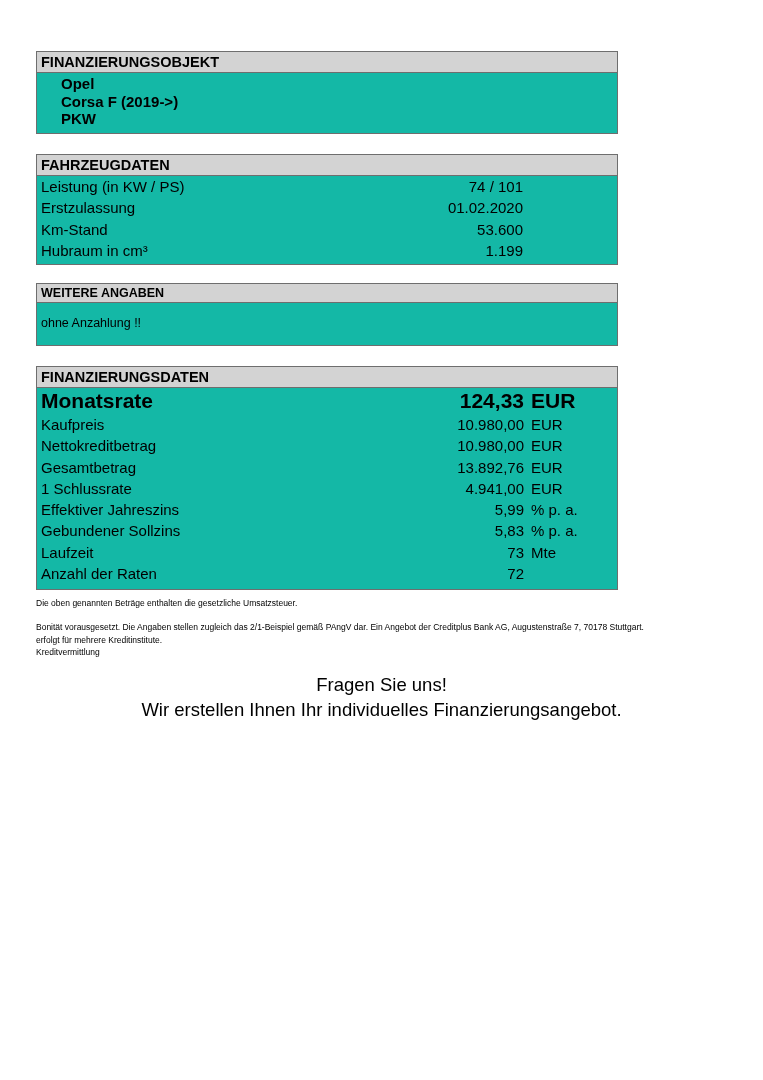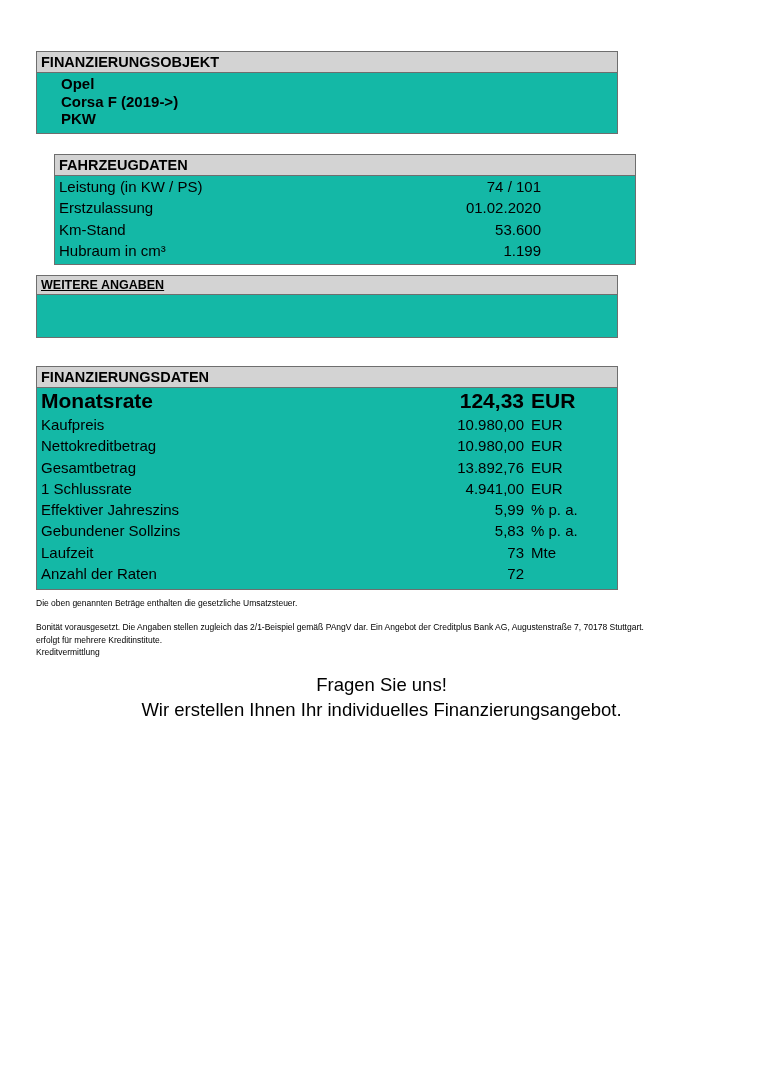--- a/index.html
+++ b/index.html
@@ -23,42 +23,43 @@
 
 <div class="box" style="top:51px; height:81px;">
   <div class="box-head">FINANZIERUNGSOBJEKT</div>
   <div style="padding-top:2px;">
     <div class="obj-line">Opel</div>
     <div class="obj-line">Corsa F (2019-&gt;)</div>
     <div class="obj-line">PKW</div>
   </div>
 </div>
 
-<div class="box" style="top:154px; height:109px;margin-left:18px;">
+<div class="box" style="top:154px; height:109px;">
   <div class="box-head">FAHRZEUGDATEN</div>
   <div class="row">
     <span>Leistung (in KW / PS)</span>
     <span class="val">74 / 101</span>
   </div>
   <div class="row">
     <span>Erstzulassung</span>
     <span class="val">01.02.2020</span>
   </div>
   <div class="row">
     <span>Km-Stand</span>
     <span class="val">53.600</span>
   </div>
   <div class="row">
     <span>Hubraum in cm³</span>
     <span class="val">1.199</span>
   </div>
 </div>
 
-<div class="box" style="top:275px; height:61px;text-decoration:underline;">
+<div class="box" style="top:283px; height:61px;">
   <div class="box-head small">WEITERE ANGABEN</div>
+  <div style="font-size:12.5px; padding:13px 4px 0 4px;">ohne Anzahlung !!</div>
 </div>
 
 <div class="box" style="top:366px; height:222px;">
   <div class="box-head">FINANZIERUNGSDATEN</div>
   <div class="fin-row big">
     <span>Monatsrate</span>
     <span class="val">124,33</span>
     <span class="unit">EUR</span>
   </div>
   <div class="fin-row">

